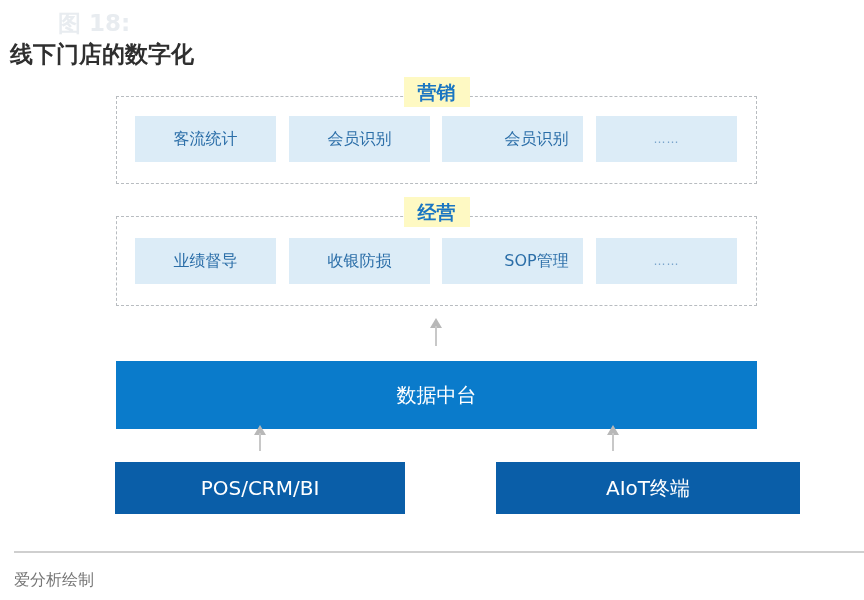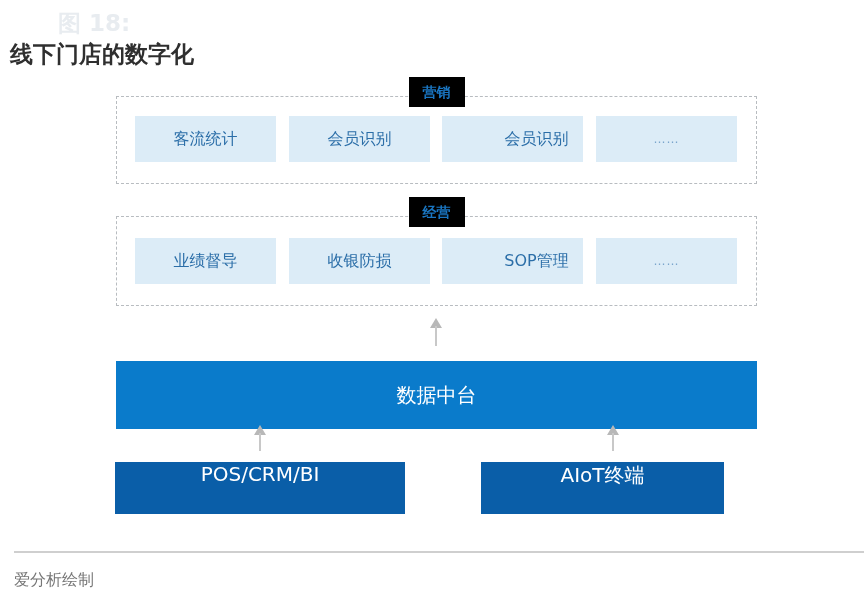--- a/index.html
+++ b/index.html
@@ -16,22 +16,22 @@
 
     .section {
       position: absolute; left: 116px; width: 641px;
       border: 1.5px dashed #b8bcc0;
     }
     .section-1 { top: 96px; height: 88px; }
     .section-2 { top: 216px; height: 90px; }
 
     .section-title {
       position: absolute; left: 50%; transform: translateX(-50%);
-      top: -20px; background: #000000; padding: 0 14px;
-      font-size: 14px; font-weight: bold; color: #1a76c2; line-height: 30px;
+      top: -20px; background: #fef9c3; padding: 0 14px;
+      font-size: 19px; font-weight: bold; color: #1a76c2; line-height: 30px;
     }
 
     .cell {
       position: absolute; width: 141px; height: 46px;
       background: #dcecf7;
       display: flex; align-items: center; justify-content: center;
       font-size: 16px; color: #2b6ea8;
     }
     .section-1 .cell { top: 19px; }
     .section-2 .cell { top: 21px; }
@@ -58,25 +58,25 @@
     .platform {
       position: absolute; left: 116px; top: 361px; width: 641px; height: 68px;
       background: #0a7bcb;
       display: flex; align-items: center; justify-content: center;
       color: #ffffff; font-size: 20px;
     }
 
     .source {
       position: absolute; top: 462px; height: 52px;
       background: #0a5ea8;
-      display: flex; align-items: flex-start; justify-content: center;
+      display: flex; align-items: center; justify-content: center;
       color: #ffffff; font-size: 20px;
     }
     .source-left { left: 115px; width: 290px; }
-    .source-right { left: 481px; width: 243px; }
+    .source-right { left: 496px; width: 304px; }
 
     .divider {
       position: absolute; left: 14px; top: 551px; width: 850px; height: 2px;
       background: #cfcfcf;
     }
     .footer {
       position: absolute; left: 14px; top: 570px;
       font-size: 16px; color: #777777;
     }
   </style>

